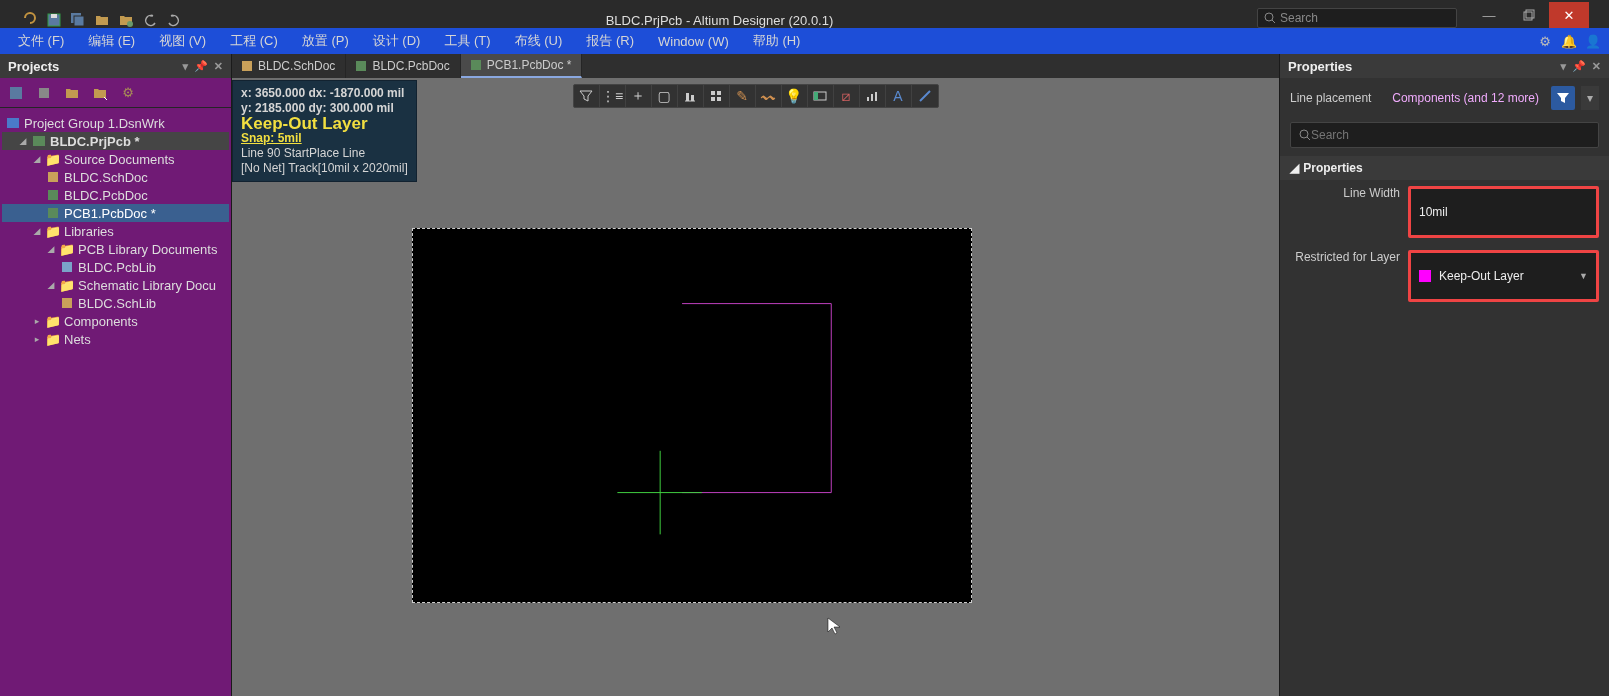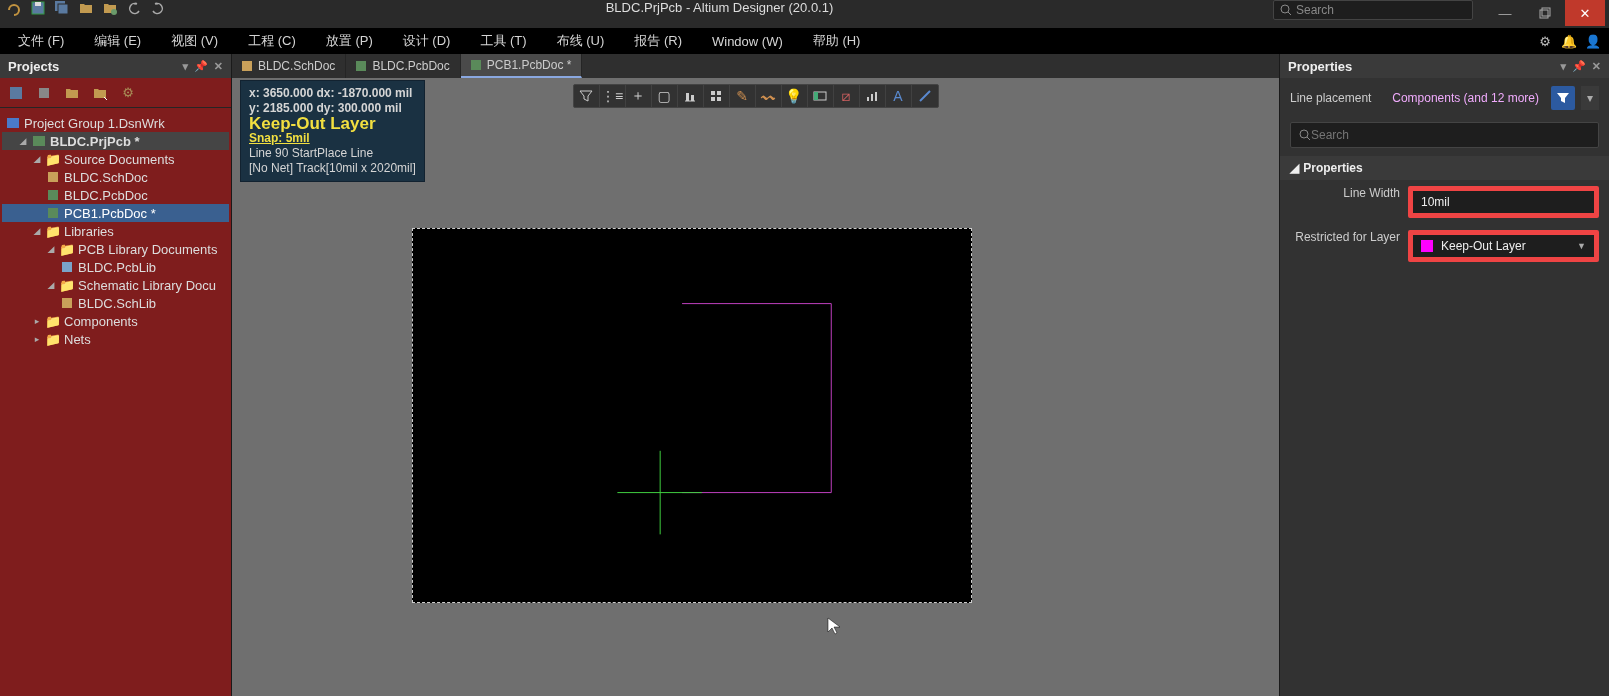--- a/index.html
+++ b/index.html
@@ -1,40 +1,40 @@
 <!DOCTYPE html>
 <html><head>
 <meta charset="utf-8">
 <style>
 * { margin: 0; padding: 0; box-sizing: border-box; font-family: "Segoe UI", Tahoma, sans-serif; }
 body { background: #2a2a2a; color: #ccc; width: 1609px; height: 696px; overflow: hidden; font-size: 13px; }
 
 
-.titlebar { height: 28px; background: #2a2a2a; display: flex; align-items: flex-start; padding: 0 4px; }
+.titlebar { height: 28px; background: #2a2a2a; display: flex; align-items: flex-end; padding: 0 20px; }
 .titlebar .logo { width: 20px; height: 20px; display:flex; align-items:center; justify-content:center; color:#b08830; }
 .titlebar .toolbtns { display: flex; gap: 8px; margin-left: 6px; }
 .titlebar .toolbtns span { width: 16px; height: 16px; display:flex; align-items:center; justify-content:center; color:#aa8d58; cursor:pointer; }
 .titlebar .title { flex: 1; text-align: center; color: #ddd; font-size: 13px; }
 .titlebar .search { display:flex; align-items:center; background:#1e1e1e; border:1px solid #444; padding:2px 6px; width:200px; color:#888; font-size:12px; border-radius:2px; }
 .titlebar .search svg { margin-right:4px; }
 .titlebar .winctrl { display:flex; margin-left:12px; }
 .titlebar .winctrl div { width: 40px; height: 26px; display:flex; align-items:center; justify-content:center; cursor:pointer; }
 .titlebar .winctrl div.close { background:#c0392b; color:#fff; }
 .titlebar .winctrl div:not(.close) { color:#aaa; }
 
 
-.menubar { height: 26px; background: #000000; display: flex; align-items: center; padding: 0 8px; gap: 10px; }
+.menubar { height: 26px; background: #1d4ed8; display: flex; align-items: center; padding: 0 8px; gap: 4px; }
 .menubar > span { padding: 4px 10px; color: #d5d5d5; font-size: 13px; cursor: pointer; }
 .menubar .right { margin-left: auto; display:flex; gap:8px; color:#bbb; align-items:center; }
 .menubar .right span { width:16px; height:16px; display:flex; align-items:center; justify-content:center; cursor:pointer; }
 
 .body { display:flex; height: calc(696px - 28px - 26px); }
 
 
-.projects { width: 232px; background: #7f1d1d; display:flex; flex-direction: column; border-right:1px solid #1a1a1a; }
+.projects { width: 232px; background: #701a75; display:flex; flex-direction: column; border-right:1px solid #1a1a1a; }
 .panel-header { height: 24px; background: #3a3a3a; display:flex; align-items:center; padding: 0 8px; font-weight:600; color:#eee; font-size:13px; }
 .panel-header .ctrls { margin-left:auto; display:flex; gap:6px; color:#999; }
 .panel-header .ctrls span { cursor:pointer; font-size:11px; }
 .proj-toolbar { height: 30px; display:flex; align-items:center; gap:12px; padding:0 8px; border-bottom:1px solid #252525; }
 .proj-toolbar span { width:16px; height:16px; display:flex; align-items:center; justify-content:center; color:#a88d56; cursor:pointer; }
 .proj-search { margin:6px 6px; background:#1e1e1e; border:1px solid #444; display:flex; align-items:center; padding:4px 6px; border-radius:2px; }
 .proj-search input { background:transparent; border:none; color:#ccc; font-size:12px; flex:1; outline:none; }
 .tree { padding:6px 2px; font-size:13px; }
 .tree .node { display:flex; align-items:center; height:18px; padding:0 4px; gap:4px; white-space:nowrap; cursor:pointer; color:#ddd; }
 .tree .node.sel { background:#3a6090; color:#fff; }
@@ -51,21 +51,21 @@
 
 
 .editor { flex:1; background:#6f6f6f; position:relative; display:flex; flex-direction:column; }
 .tabs { height: 24px; background:#2f2f2f; display:flex; align-items:stretch; }
 .tab { display:flex; align-items:center; padding:0 10px; gap:6px; font-size:12px; color:#ccc; border-right:1px solid #252525; cursor:pointer; }
 .tab.active { background:#4a4a4a; border-bottom:2px solid #8aa8e0; }
 .tab .ticon { width:10px; height:10px; display:inline-block; }
 .tab .ticon.sch { background:#c9a05a; }
 .tab .ticon.pcb { background:#5a8a5a; }
 .canvas-wrap { flex:1; position:relative; }
-.statusbox { position:absolute; top:2px; left:8px; background:#1a3142; color:#d5d5d5; padding:5px 8px; font-family:Consolas, monospace; font-size:12px; line-height:15px; border:1px solid #122230; }
+.statusbox { position:absolute; top:2px; left:0; background:#1a3142; color:#d5d5d5; padding:5px 8px; font-family:Consolas, monospace; font-size:12px; line-height:15px; border:1px solid #122230; }
 .statusbox .coord { font-weight:700; }
 .statusbox .layer { color:#f2df40; font-size:17px; font-weight:700; }
 .statusbox .snap { color:#f2df40; font-weight:700; font-size:12px;text-decoration:underline; }
 .edit-toolbar { position:absolute; top:6px; left:50%; transform:translateX(-50%); display:flex; background:rgba(40,40,40,0.85); border:1px solid #444; border-radius:2px; }
 .edit-toolbar span { width:26px; height:22px; display:flex; align-items:center; justify-content:center; color:#ccc; cursor:pointer; border-right:1px solid rgba(80,80,80,0.5); font-size:14px; }
 .edit-toolbar span:last-child { border-right:none; }
 .pcb-canvas { position:absolute; top:150px; left:180px; width:560px; height:375px; background:#000; border:1px dashed #ccc; }
 .pcb-canvas svg { width:100%; height:100%; }
 .cursor { position:absolute; bottom:58px; left:595px; color:#fff; font-size:14px; pointer-events:none; }
 
@@ -74,21 +74,21 @@
 .prop-top { display:flex; align-items:center; padding:8px 10px; gap:6px; font-size:12px;text-align:center; }
 .prop-top .lbl { color:#ccc; }
 .prop-top .filters { margin-left:auto; color:#f0abfc; }
 .prop-top .filtbtn { width:24px; height:24px; background:#2c5aa0; display:flex; align-items:center; justify-content:center; margin-left:6px; border-radius:2px; cursor:pointer; }
 .prop-top .drop { width:18px; height:24px; background:#3a3a3a; display:flex; align-items:center; justify-content:center; cursor:pointer; color:#aaa; }
 .prop-search { margin:4px 10px 8px; background:#1e1e1e; border:1px solid #444; display:flex; align-items:center; padding:5px 8px; border-radius:2px; }
 .prop-search input { background:transparent; border:none; color:#ccc; flex:1; outline:none; font-size:12px; }
 .prop-section-hd { background:#3a3a3a; padding:5px 10px; font-weight:600; color:#eee; font-size:12px; display:flex; align-items:center; gap:4px; }
 .prop-row { display:flex; align-items:flex-start; padding:6px 10px; gap:8px; }
 .prop-row label { width:110px; text-align:right; font-size:12px; color:#ccc; }
-.prop-row .field { flex:1; background:#1e1e1e; border:5px solid #ef4444; padding:4px 8px; color:#eee; font-size:12px; display:flex; align-items:center; border-radius:2px; }
+.prop-row .field { flex:1; background:#1e1e1e; border:3px solid #ef4444; padding:16px 8px; color:#eee; font-size:12px; display:flex; align-items:center; border-radius:2px; }
 .prop-row .field .swatch { width:12px; height:12px; margin-right:8px; }
 .prop-row .field .caret { margin-left:auto; color:#aaa; font-size:9px; }
 </style>
 </head>
 <body>
 
 <div class="titlebar">
   <div class="logo">
     <svg width="16" height="16" viewBox="0 0 16 16">
         <path d="M3 8 A5 5 0 1 1 8 13" stroke="#c29340" stroke-width="2" fill="none"></path>

